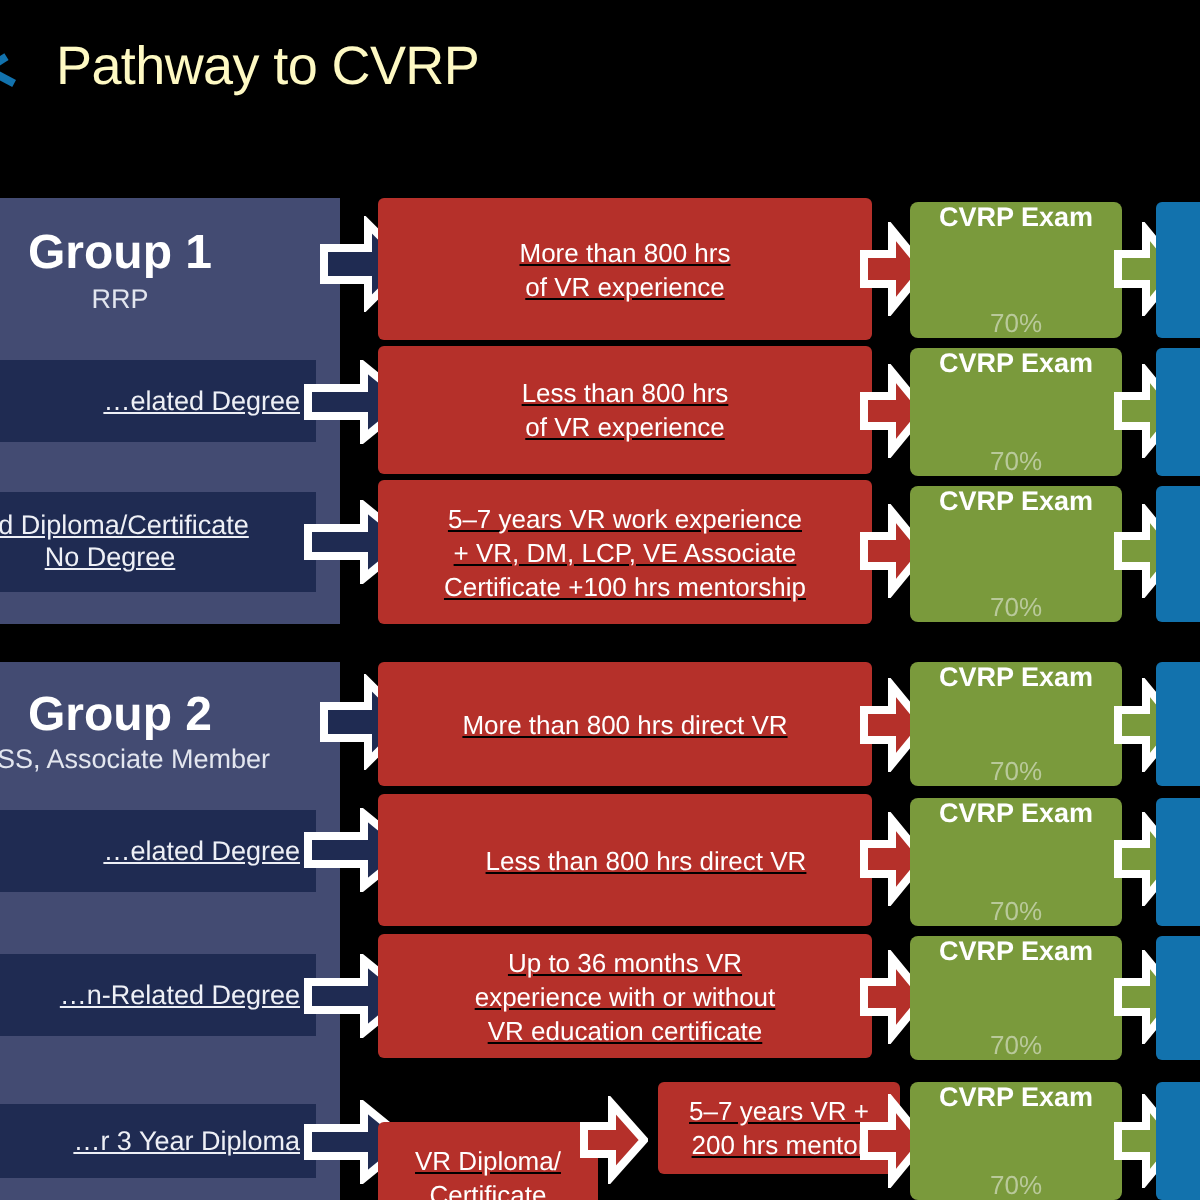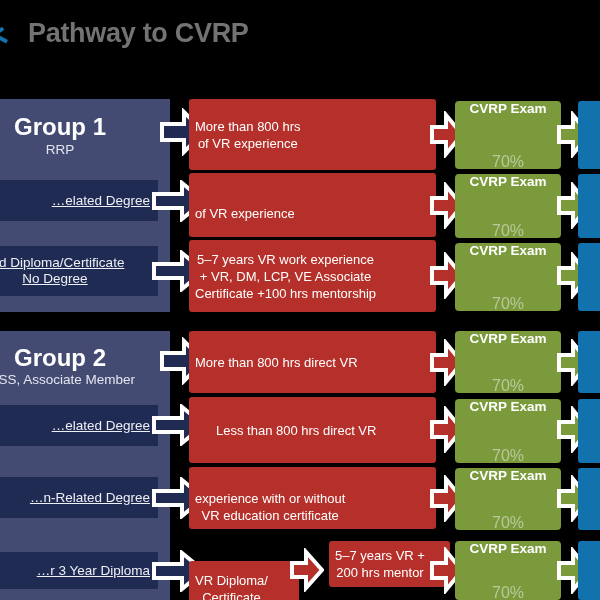--- a/index.html
+++ b/index.html
@@ -6,42 +6,42 @@
   html,body{margin:0;padding:0;background:#000;}
   body{width:600px;height:600px;overflow:hidden;font-family:"Liberation Sans",sans-serif;}
   #stage{position:relative;width:600px;height:600px;background:#000;overflow:hidden;}
 
   
   #header{position:absolute;left:0;top:0;width:600px;height:88px;}
   #logo-mark{position:absolute;left:-8px;top:28px;width:22px;height:18px;}
   #logo-mark .bar{position:absolute;background:#1272ad;}
   #logo-mark .b1{left:0;top:8px;width:16px;height:4px;transform:rotate(28deg);}
   #logo-mark .b2{left:2px;top:1px;width:10px;height:4px;transform:rotate(-32deg);}
-  #page-title{position:absolute;left:28px;top:17px;font-size:27px;font-weight:bold;
-      color:#737373;letter-spacing:-0.3px;line-height:32px;white-space:nowrap;}
+  #page-title{position:absolute;left:28px;top:17px;font-size:27px;font-weight:normal;
+      color:#fef9c3;letter-spacing:-0.3px;line-height:32px;white-space:nowrap;}
 
   
   .navy-panel{position:absolute;background:#434b72;}
   .navy-row{position:absolute;background:#1f2b52;display:flex;align-items:center;
       justify-content:flex-end;padding-right:8px;box-sizing:border-box;}
   .navy-row-txt{color:#eef0f6;font-size:13.5px;line-height:16px;text-align:center;
       white-space:nowrap;text-decoration:underline;}
   .group-title{position:absolute;color:#ffffff;font-size:24px;font-weight:bold;
       line-height:27px;white-space:nowrap;}
   .group-sub{position:absolute;color:#e3e6ef;font-size:13.5px;line-height:16px;
       white-space:nowrap;}
 
   .red-box{position:absolute;background:#b5302a;border-radius:3px;display:flex;
-      align-items:center;justify-content:flex-start;box-sizing:border-box;padding:2px 6px;}
+      align-items:center;justify-content:center;box-sizing:border-box;padding:2px 6px;text-decoration:underline;}
   .red-txt{color:#ffffff;font-size:13px;line-height:17px;text-align:center;}
 
   .green-box{position:absolute;background:#7a9a3c;border-radius:4px;display:flex;
       flex-direction:column;align-items:center;justify-content:space-between;box-sizing:border-box;}
   .green-txt{color:#ffffff;font-size:13.5px;font-weight:bold;line-height:16px;text-align:center;}
-  .green-sub{color:#b9c99a;font-size:16px;line-height:15px;text-align:center;}
+  .green-sub{color:#b9c99a;font-size:13px;line-height:15px;text-align:center;}
 
   .blue-box{position:absolute;background:#1272ad;border-radius:3px;}
 
   
   .arrow{position:absolute;}
   .arrow svg{display:block;width:100%;height:100%;}
 </style>
 </head>
 <body>
 
@@ -84,21 +84,21 @@
   </div>
 
   <div class="red-box" style="left:189px;top:99px;width:247px;height:71px;">
     <div class="red-txt">
       <span>More than 800 hrs</span><br>
       <span>of VR experience</span>
     </div>
   </div>
   <div class="red-box" style="left:189px;top:173px;width:247px;height:64px;">
     <div class="red-txt">
-      <br>
+      <span>Less than 800 hrs</span><br>
       <span>of VR experience</span>
     </div>
   </div>
   <div class="red-box" style="left:189px;top:240px;width:247px;height:72px;">
     <div class="red-txt">
       <span>5–7 years VR work experience</span><br>
       <span>+ VR, DM, LCP, VE Associate</span><br>
       <span>Certificate +100 hrs mentorship</span>
     </div>
   </div>
@@ -192,21 +192,21 @@
       <span>More than 800 hrs direct VR</span>
     </div>
   </div>
   <div class="red-box" style="left:189px;top:397px;width:247px;height:66px;padding-left:27px;">
     <div class="red-txt">
       <span>Less than 800 hrs direct VR</span>
     </div>
   </div>
   <div class="red-box" style="left:189px;top:467px;width:247px;height:62px;">
     <div class="red-txt">
-      <br>
+      <span>Up to 36 months VR</span><br>
       <span>experience with or without</span><br>
       <span>VR education certificate</span>
     </div>
   </div>
 
   <div class="red-box" style="left:189px;top:541px;width:110px;height:56px;margin-top:20px;">
     <div class="red-txt">
       <span>VR Diploma/</span><br>
       <span>Certificate</span>
     </div>

